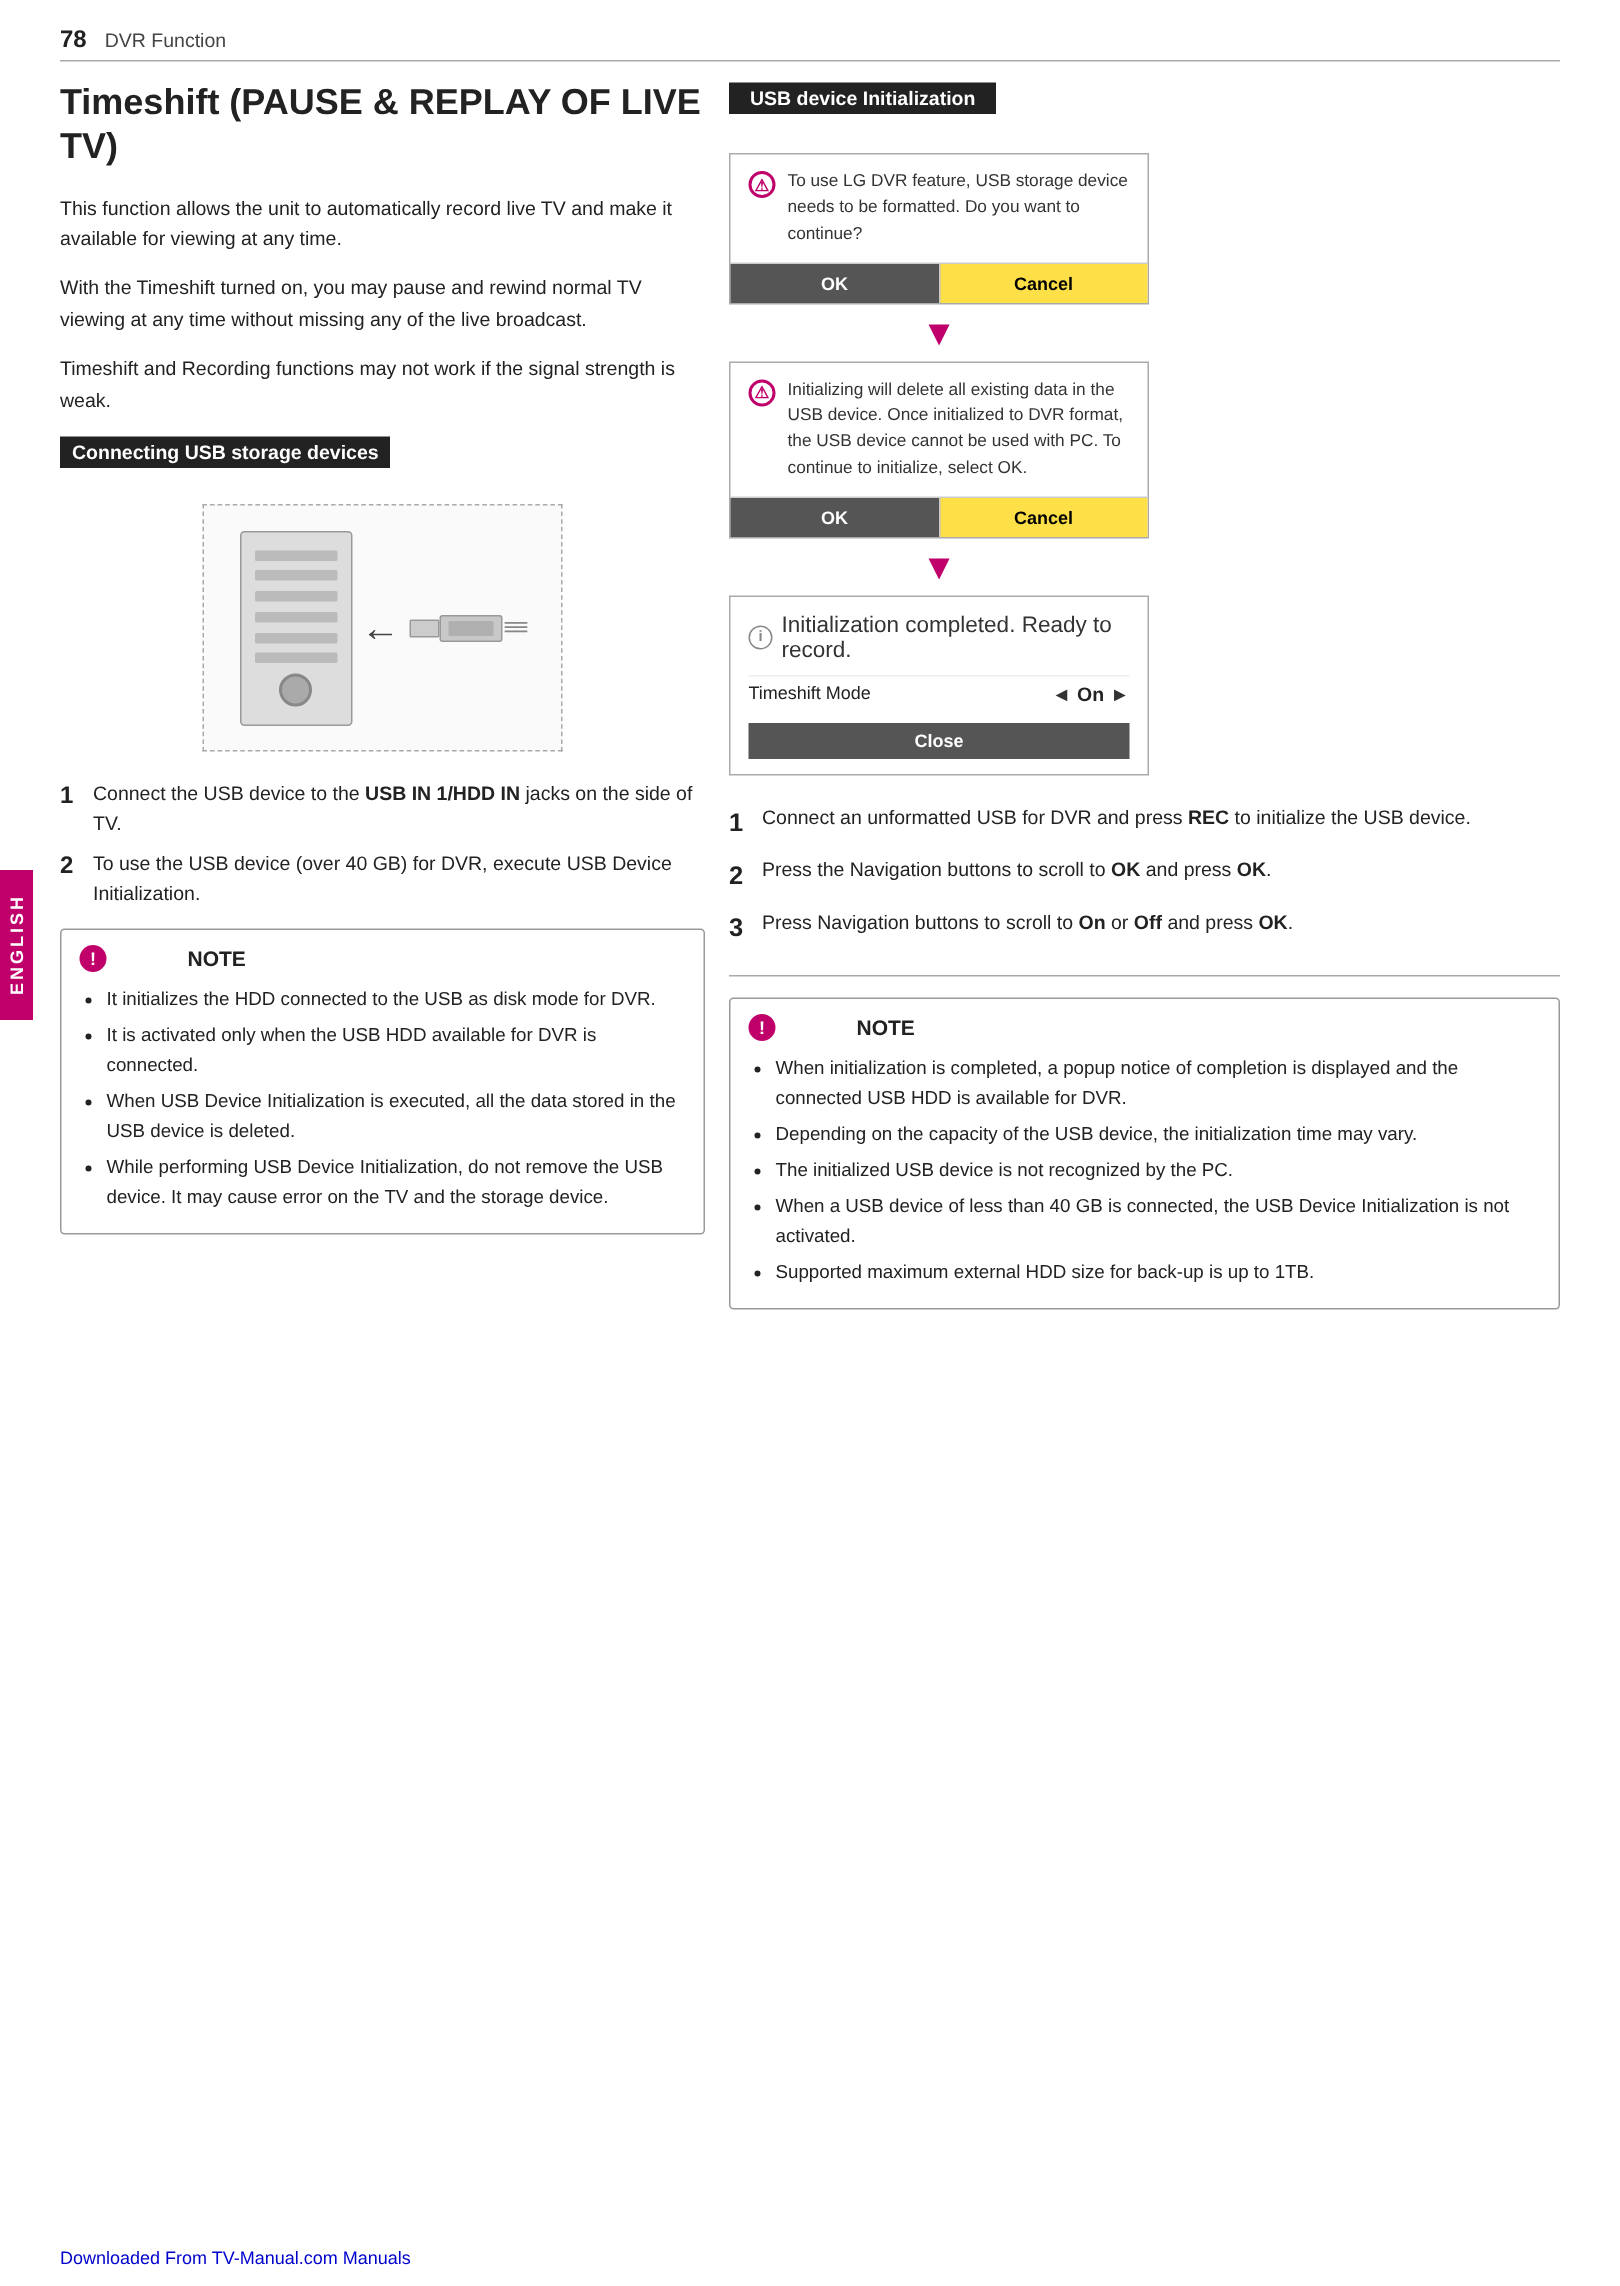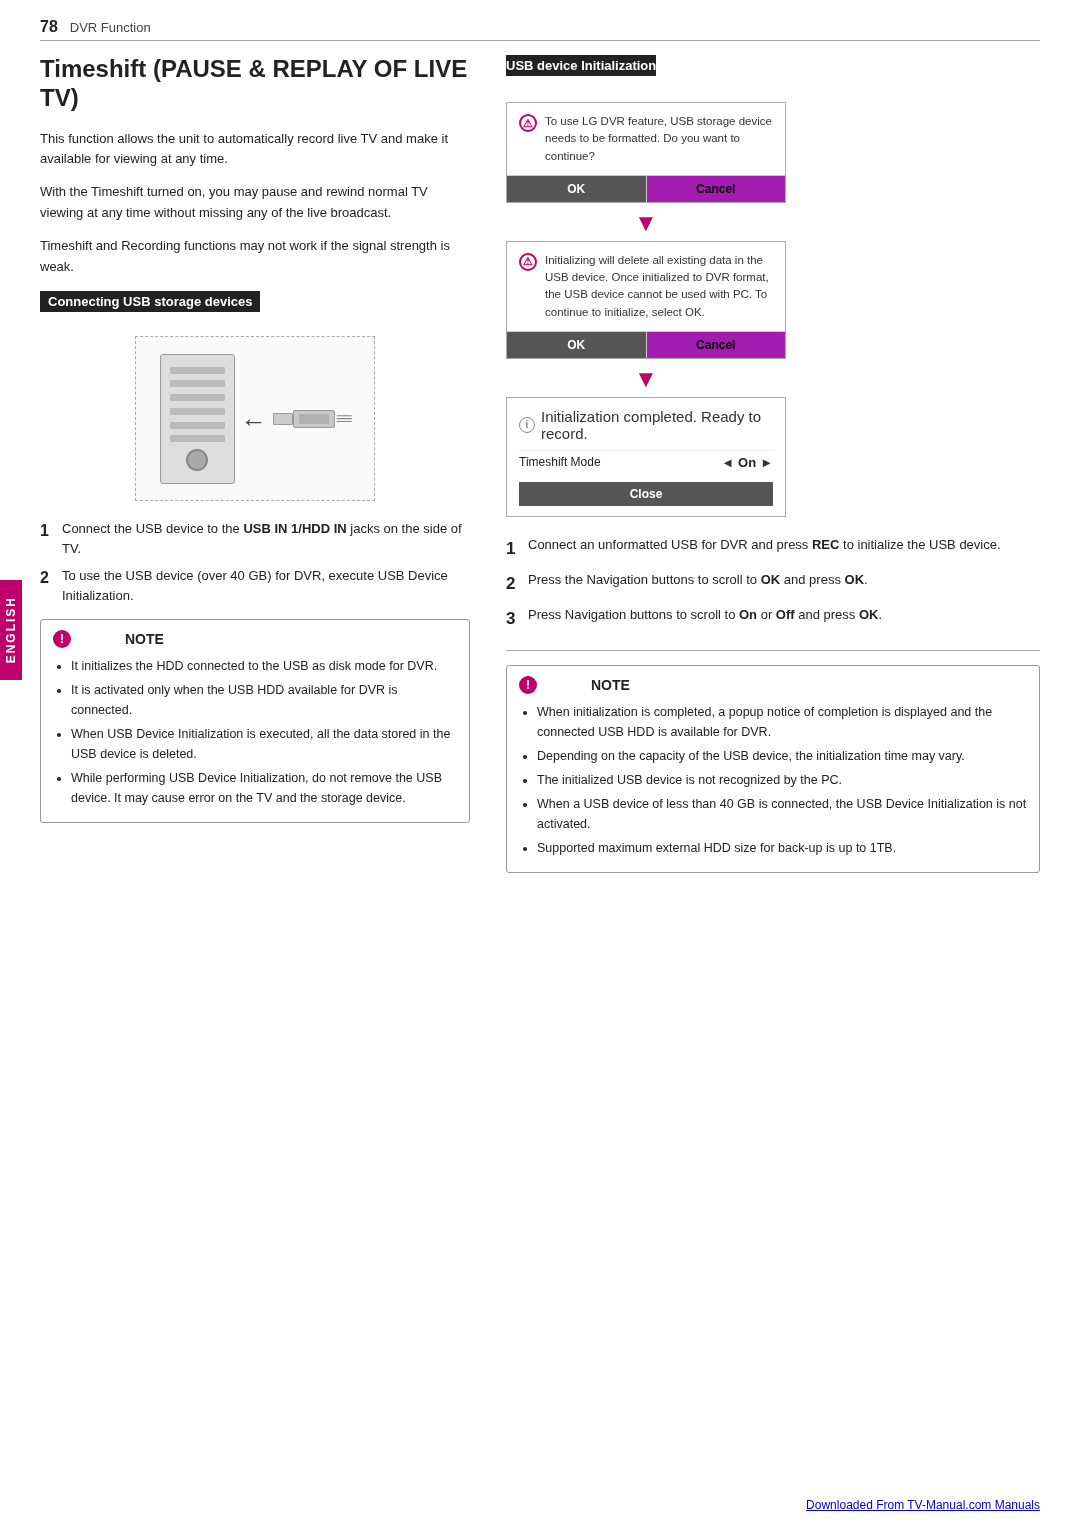--- a/index.html
+++ b/index.html
@@ -58,21 +58,21 @@
     }
 
     
     .content-area {
       position: absolute;
       top: 55px;
       left: 40px;
       right: 40px;
       bottom: 40px;
       display: flex;
-      gap: 36px;
+      gap: 16px;
     }
 
     
     .left-col {
       flex: 0 0 430px;
     }
 
     
     .right-col {
       flex: 1;
@@ -177,21 +177,21 @@
     .note-list li {
       margin-bottom: 4px;
     }
 
     
     .usb-init-title {
       font-size: 13px;
       font-weight: bold;
       background: #222;
       color: #fff;
-      padding: 3px 0;
+      padding: 3px 14px;
       display: inline-block;
       margin-bottom: 14px;
     }
 
     
     .dialog-box {
       border: 1px solid #aaa;
       background: #fff;
       width: 280px;
       margin-bottom: 6px;
@@ -226,21 +226,21 @@
       display: flex;
       border-top: 1px solid #ccc;
     }
     .dialog-btn {
       flex: 1;
       padding: 6px;
       text-align: center;
       font-size: 12px;
       font-weight: bold;
       border: none;
-      background: #a21caf;
+      background: #fde047;
       cursor: pointer;
     }
     .dialog-btn:first-child {
       border-right: 1px solid #ccc;
     }
     .dialog-btn.ok-btn {
       background: #555;
       color: #fff;
     }
 
@@ -352,24 +352,23 @@
       border-top: 1px solid #aaa;
       margin: 14px 0;
     }
 
     
     .footer-link {
       position: absolute;
       bottom: 12px;
       left: 40px;
       right: 40px;
-      text-align: right;
+      text-align: left;
       font-size: 12px;
       color: #0000cc;
-      text-decoration: underline;
     }
   </style>
 </head>
 <body>
 
 <div class="english-tab">
   <span>ENGLISH</span>
 </div>
 
 <div class="page-header">

